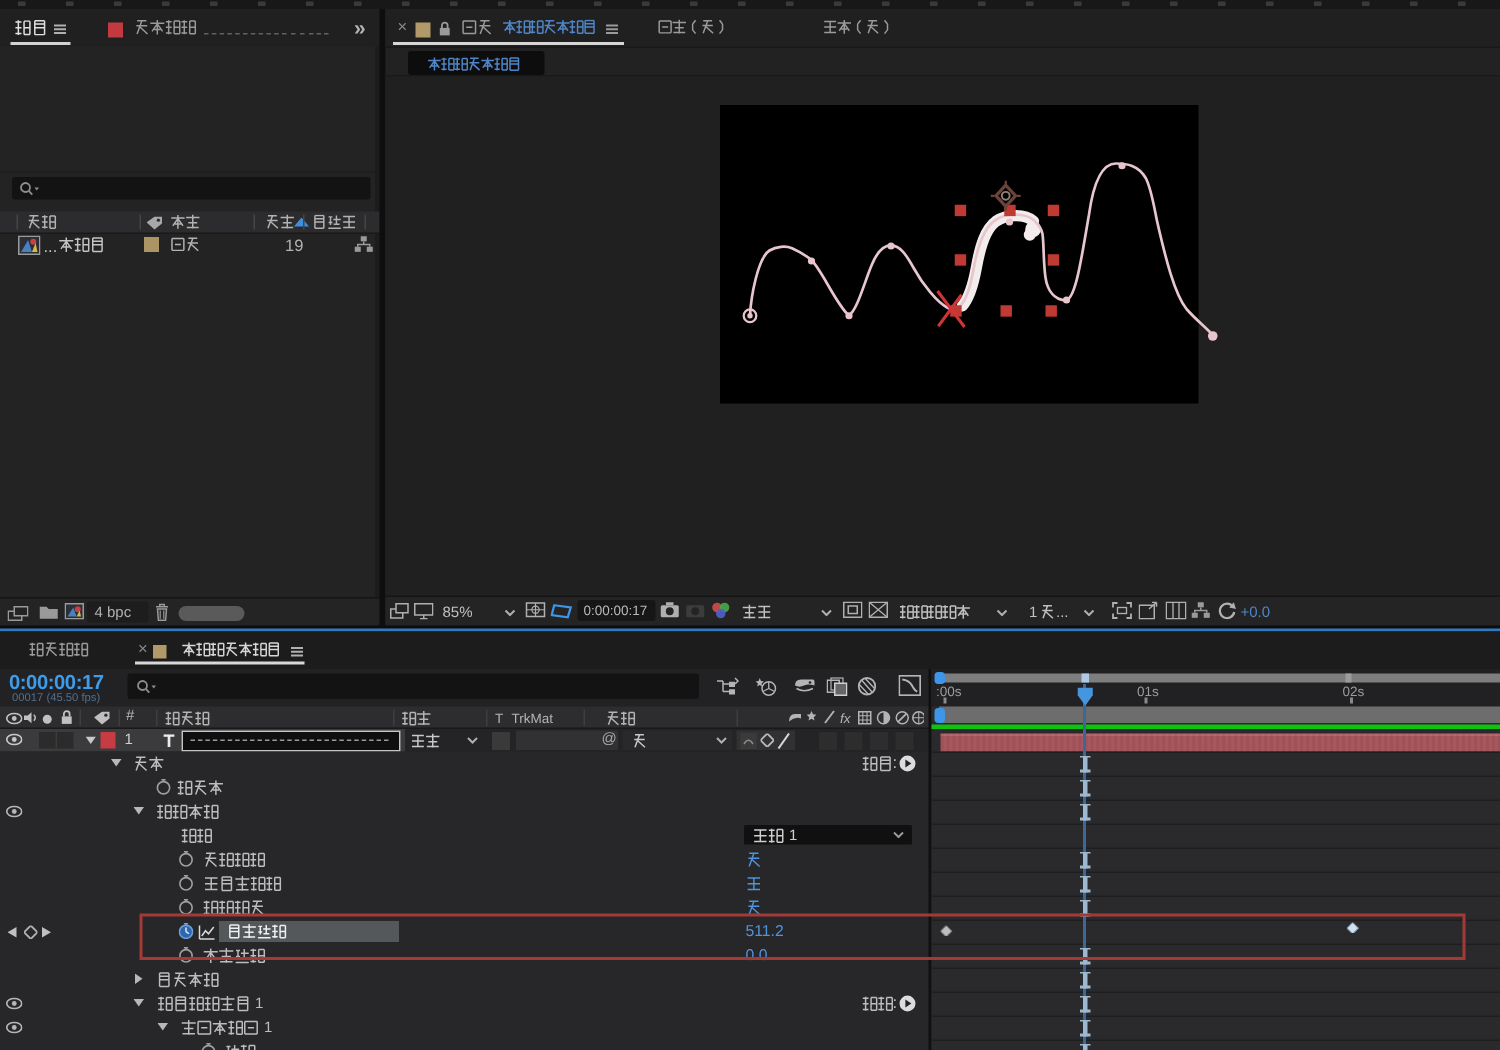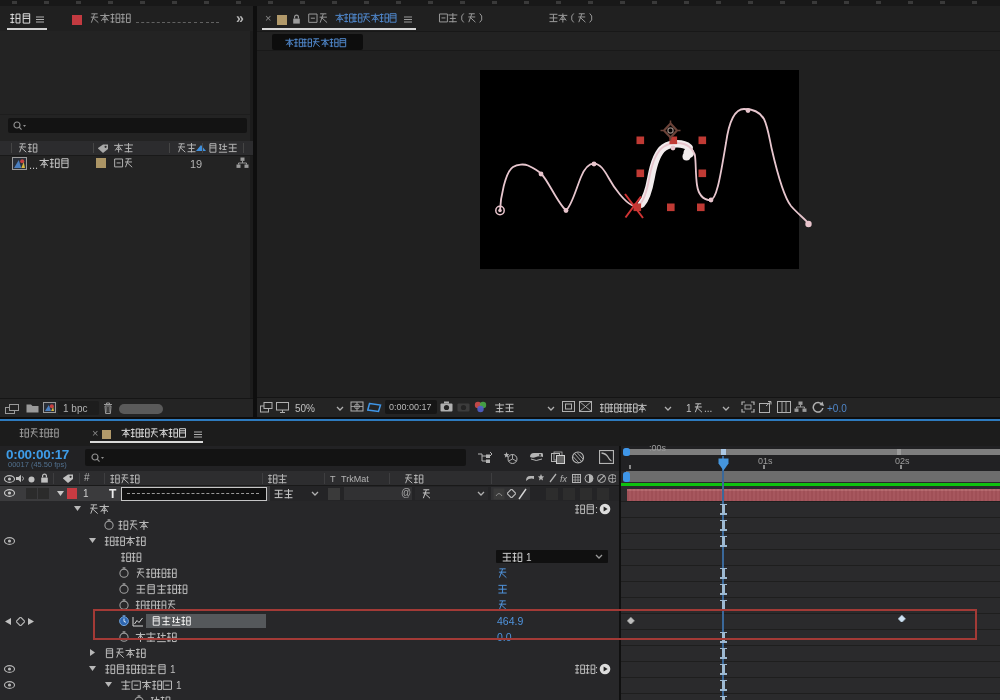--- a/index.html
+++ b/index.html
@@ -128,21 +128,21 @@
 <svg style="position:absolute;left:26px;top:403px" width="13" height="10" viewBox="0 0 13 10">
       <path d="M0.5,9.5 V1.5 H5 L6.5,3 H12.5 V9.5 Z" fill="#9a9a9a"></path>
     </svg>
 <svg style="position:absolute;left:43px;top:402px" width="13" height="11" viewBox="0 0 13 11">
       <rect x="0.5" y="0.5" width="12" height="10" fill="#2a2f38" stroke="#9b9b9b"></rect>
       <polygon points="2,9 5.8500000000000005,3 8.06,9" fill="#4a7fc0"></polygon>
       <circle cx="8.84" cy="4.2" r="2" fill="#c84040"></circle>
       <polygon points="11,9 8.06,9 10.14,5" fill="#d8b840"></polygon>
     </svg>
 <div style="position:absolute;left:58px;top:400.5px;width:41px;height:14px;background:#1d1d1d;border-radius:2px;"></div>
-<div style="position:absolute;left:63px;top:404px;color:#b0b0b0;font-size:10px;font-weight:normal;line-height:1;white-space:pre;">1 bpc</div>
+<div style="position:absolute;left:63px;top:404px;color:#b0b0b0;font-size:10px;font-weight:normal;line-height:1;white-space:pre;">4 bpc</div>
 <svg style="position:absolute;left:103px;top:402px" width="10" height="12" viewBox="0 0 10 12">
       <path d="M1,2.5 H9 M3.5,2.5 V1 H6.5 V2.5" stroke="#9a9a9a" fill="none"></path>
       <path d="M2,4 L2.6,11.5 H7.4 L8,4 Z" fill="none" stroke="#9a9a9a"></path>
       <path d="M3.8,5 V10.5 M6.2,5 V10.5" stroke="#9a9a9a" stroke-width="0.8"></path>
     </svg>
 <div style="position:absolute;left:119px;top:404px;width:44px;height:10px;background:#5a5a5a;border-radius:5px;"></div>
 <div style="position:absolute;left:253px;top:6px;width:4px;height:411px;background:#0e0e0e;"></div>
 <div style="position:absolute;left:257px;top:6px;width:743px;height:411px;background:#222222;"></div>
 <div style="position:absolute;left:257px;top:6px;width:743px;height:25px;background:#202020;"></div>
 <div style="position:absolute;left:265px;top:13px;color:#8a8a8a;font-size:11px;font-weight:normal;line-height:1;white-space:pre;">×</div>
@@ -225,21 +225,21 @@
 </svg>
 <div style="position:absolute;left:257px;top:397px;width:743px;height:20px;background:#242424;border-top:1px solid #141414;"></div>
 <svg style="position:absolute;left:260px;top:402px" width="14" height="11" viewBox="0 0 14 11">
       <rect x="0.5" y="4" width="8" height="6" fill="none" stroke="#b0b0b0"></rect>
       <rect x="4" y="0.5" width="8" height="6" fill="#242424" stroke="#b0b0b0"></rect>
     </svg>
 <svg style="position:absolute;left:276px;top:402px" width="13" height="11" viewBox="0 0 13 11">
       <rect x="0.5" y="0.5" width="12" height="7.5" fill="none" stroke="#b0b0b0"></rect>
       <path d="M4,10.5 H9 M6.5,8 V10.5" stroke="#b0b0b0"></path>
     </svg>
-<div style="position:absolute;left:295px;top:404px;color:#c0c0c0;font-size:10px;font-weight:normal;line-height:1;white-space:pre;">50%</div>
+<div style="position:absolute;left:295px;top:404px;color:#c0c0c0;font-size:10px;font-weight:normal;line-height:1;white-space:pre;">85%</div>
 <svg style="position:absolute;left:336px;top:406px" width="8" height="5" viewBox="0 0 8 5">
       <path d="M1,1 L4,4 L7,1" stroke="#b0b0b0" stroke-width="1.3" fill="none"></path>
     </svg>
 <svg style="position:absolute;left:350px;top:401px" width="14" height="12" viewBox="0 0 14 12">
       <rect x="1" y="1" width="12" height="9" fill="none" stroke="#b0b0b0"></rect>
       <path d="M7,1 V10 M1,5.5 H13" stroke="#b0b0b0" stroke-width="0.8"></path>
       <circle cx="7" cy="5.5" r="2.4" fill="none" stroke="#b0b0b0" stroke-width="0.8"></circle>
     </svg>
 <svg style="position:absolute;left:367px;top:402px" width="15" height="11" viewBox="0 0 15 11">
       <polygon points="2.5,1.5 13.5,3 11.5,9.5 0.8,8" fill="none" stroke="#3f96e8" stroke-width="1.5"></polygon>
@@ -596,21 +596,21 @@
       <path d="M1,10 V1 M1,10 H11" stroke="#d8d8d8"></path>
       <path d="M2.5,8 L5,4.5 L7,6.5 L10.5,2" stroke="#d8d8d8" fill="none"></path>
     </svg>
 <div style="position:absolute;left:146px;top:613.5px;width:120px;height:14.5px;background:#55585b;"></div>
 <svg style="position:absolute;left:150px;top:616px" width="44.0" height="10.5" viewBox="0 0 41.9 10.6" fill="none" stroke="#efefef" stroke-width="1.00">
       <path d="M2.0,0.7L8.0,0.7 M2.0,0.7L2.0,9.3 M8.0,0.7L8.0,9.3 M2.0,9.3L8.0,9.3 M2.0,5.0L8.0,5.0 M2.0,2.8L8.0,2.8"></path>
       <path d="M10.5,2.0L19.5,2.0 M15.0,0.0L15.0,9.5 M12.0,5.5L18.0,5.5 M11.0,8.8L19.0,8.8"></path>
       <path d="M21.2,1.6L23.8,1.6 M26.5,0.6L26.5,6.6 M24.4,3.4L29.4,3.4 M21.2,5.4L23.8,5.4 M22.5,1.6L22.5,7.0 M21.0,9.3L29.4,9.3 M24.6,6.6L28.6,6.6"></path>
       <path d="M30.5,1.5L34.2,1.5 M32.3,0.5L32.3,9.5 M30.5,5.0L34.2,5.0 M30.5,8.6L34.2,8.6 M35.8,1.0L39.4,1.0 M35.8,1.0L35.8,9.2 M39.4,1.0L39.4,9.2 M35.8,9.2L39.4,9.2 M35.8,5.0L39.4,5.0"></path>
     </svg>
-<div style="position:absolute;left:497px;top:616px;color:#4f93dc;font-size:10.5px;font-weight:normal;line-height:1;white-space:pre;">464.9</div>
+<div style="position:absolute;left:497px;top:616px;color:#4f93dc;font-size:10.5px;font-weight:normal;line-height:1;white-space:pre;">511.2</div>
 <svg style="position:absolute;left:119px;top:631px" width="10" height="11" viewBox="0 0 10 11">
       <circle cx="5" cy="6.2" r="4.1" fill="none" stroke="#9e9e9e" stroke-width="1.1"></circle>
       <path d="M3.6,0.8 L6.4,0.8 M5,0.8 L5,2.1" stroke="#9e9e9e" stroke-width="1.1" fill="none"></path>
     </svg>
 <svg style="position:absolute;left:134px;top:632px" width="46" height="11" viewBox="0 0 41.8 10.6" fill="none" stroke="#bdbdbd" stroke-width="0.95">
       <path d="M0.5,2.4L9.5,2.4 M5.0,0.4L5.0,9.6 M5.0,2.8L1.6,7.6 M5.0,2.8L8.4,7.6 M3.0,6.4L7.0,6.4"></path>
       <path d="M10.5,2.0L19.5,2.0 M15.0,0.0L15.0,9.5 M12.0,5.5L18.0,5.5 M11.0,8.8L19.0,8.8"></path>
       <path d="M21.2,1.6L23.8,1.6 M26.5,0.6L26.5,6.6 M24.4,3.4L29.4,3.4 M21.2,5.4L23.8,5.4 M22.5,1.6L22.5,7.0 M21.0,9.3L29.4,9.3 M24.6,6.6L28.6,6.6"></path>
       <path d="M30.5,1.5L34.2,1.5 M32.3,0.5L32.3,9.5 M30.5,5.0L34.2,5.0 M30.5,8.6L34.2,8.6 M35.8,1.0L39.4,1.0 M35.8,1.0L35.8,9.2 M39.4,1.0L39.4,9.2 M35.8,9.2L39.4,9.2 M35.8,5.0L39.4,5.0"></path>
     </svg>
@@ -672,21 +672,21 @@
       <path d="M1.2,1.6L3.8,1.6 M6.5,0.6L6.5,6.6 M4.4,3.4L9.4,3.4 M1.2,5.4L3.8,5.4 M2.5,1.6L2.5,7.0 M1.0,9.3L9.4,9.3 M4.6,6.6L8.6,6.6"></path>
       <path d="M10.5,1.5L14.2,1.5 M12.3,0.5L12.3,9.5 M10.5,5.0L14.2,5.0 M10.5,8.6L14.2,8.6 M15.8,1.0L19.4,1.0 M15.8,1.0L15.8,9.2 M19.4,1.0L19.4,9.2 M15.8,9.2L19.4,9.2 M15.8,5.0L19.4,5.0"></path>
     </svg>
 <div style="position:absolute;left:619px;top:446px;width:2px;height:254px;background:#101010;"></div>
 <div style="position:absolute;left:621px;top:446px;width:379px;height:254px;background:#2a2a2c;"></div>
 <div style="position:absolute;left:621px;top:446px;width:379px;height:25px;background:#212123;"></div>
 <div style="position:absolute;left:626px;top:448.5px;width:374px;height:6.5px;background:#7e7e7e;"></div>
 <div style="position:absolute;left:623px;top:447.5px;width:7px;height:8.5px;background:#3f96e8;border-radius:2.5px;"></div>
 <div style="position:absolute;left:721px;top:448.5px;width:5px;height:6.5px;background:#adc9e6;"></div>
 <div style="position:absolute;left:896.5px;top:448.5px;width:4px;height:6.5px;background:#9b9b9b;"></div>
-<div style="position:absolute;left:624px;top:444px;color:#9c9c9c;font-size:9px;font-weight:normal;line-height:1;white-space:pre;margin-left:25px;">:00s</div>
+<div style="position:absolute;left:624px;top:457px;color:#9c9c9c;font-size:9px;font-weight:normal;line-height:1;white-space:pre;">:00s</div>
 <div style="position:absolute;left:758px;top:457px;color:#9c9c9c;font-size:9px;font-weight:normal;line-height:1;white-space:pre;">01s</div>
 <div style="position:absolute;left:895px;top:457px;color:#9c9c9c;font-size:9px;font-weight:normal;line-height:1;white-space:pre;">02s</div>
 <div style="position:absolute;left:629px;top:465px;width:1.5px;height:4px;background:#8a8a8a;"></div>
 <div style="position:absolute;left:763px;top:465px;width:1.5px;height:4px;background:#8a8a8a;"></div>
 <div style="position:absolute;left:900px;top:465px;width:1.5px;height:4px;background:#8a8a8a;"></div>
 <div style="position:absolute;left:626px;top:471px;width:374px;height:11px;background:#6d6d6d;"></div>
 <div style="position:absolute;left:623px;top:471.5px;width:7px;height:10px;background:#3f96e8;border-radius:2.5px;"></div>
 <div style="position:absolute;left:621px;top:483px;width:379px;height:3px;background:#0ec20e;"></div>
 <div style="position:absolute;left:627px;top:488.5px;width:373px;height:12.5px;background:repeating-linear-gradient(90deg, rgba(0,0,0,0.03) 0 2px, rgba(255,255,255,0.025) 2px 4px), linear-gradient(#b4666c 0 1.5px, #a5535a 1.5px);"></div>
 <div style="position:absolute;left:621px;top:501px;width:379px;height:1px;background:#1e1e1e;"></div>

